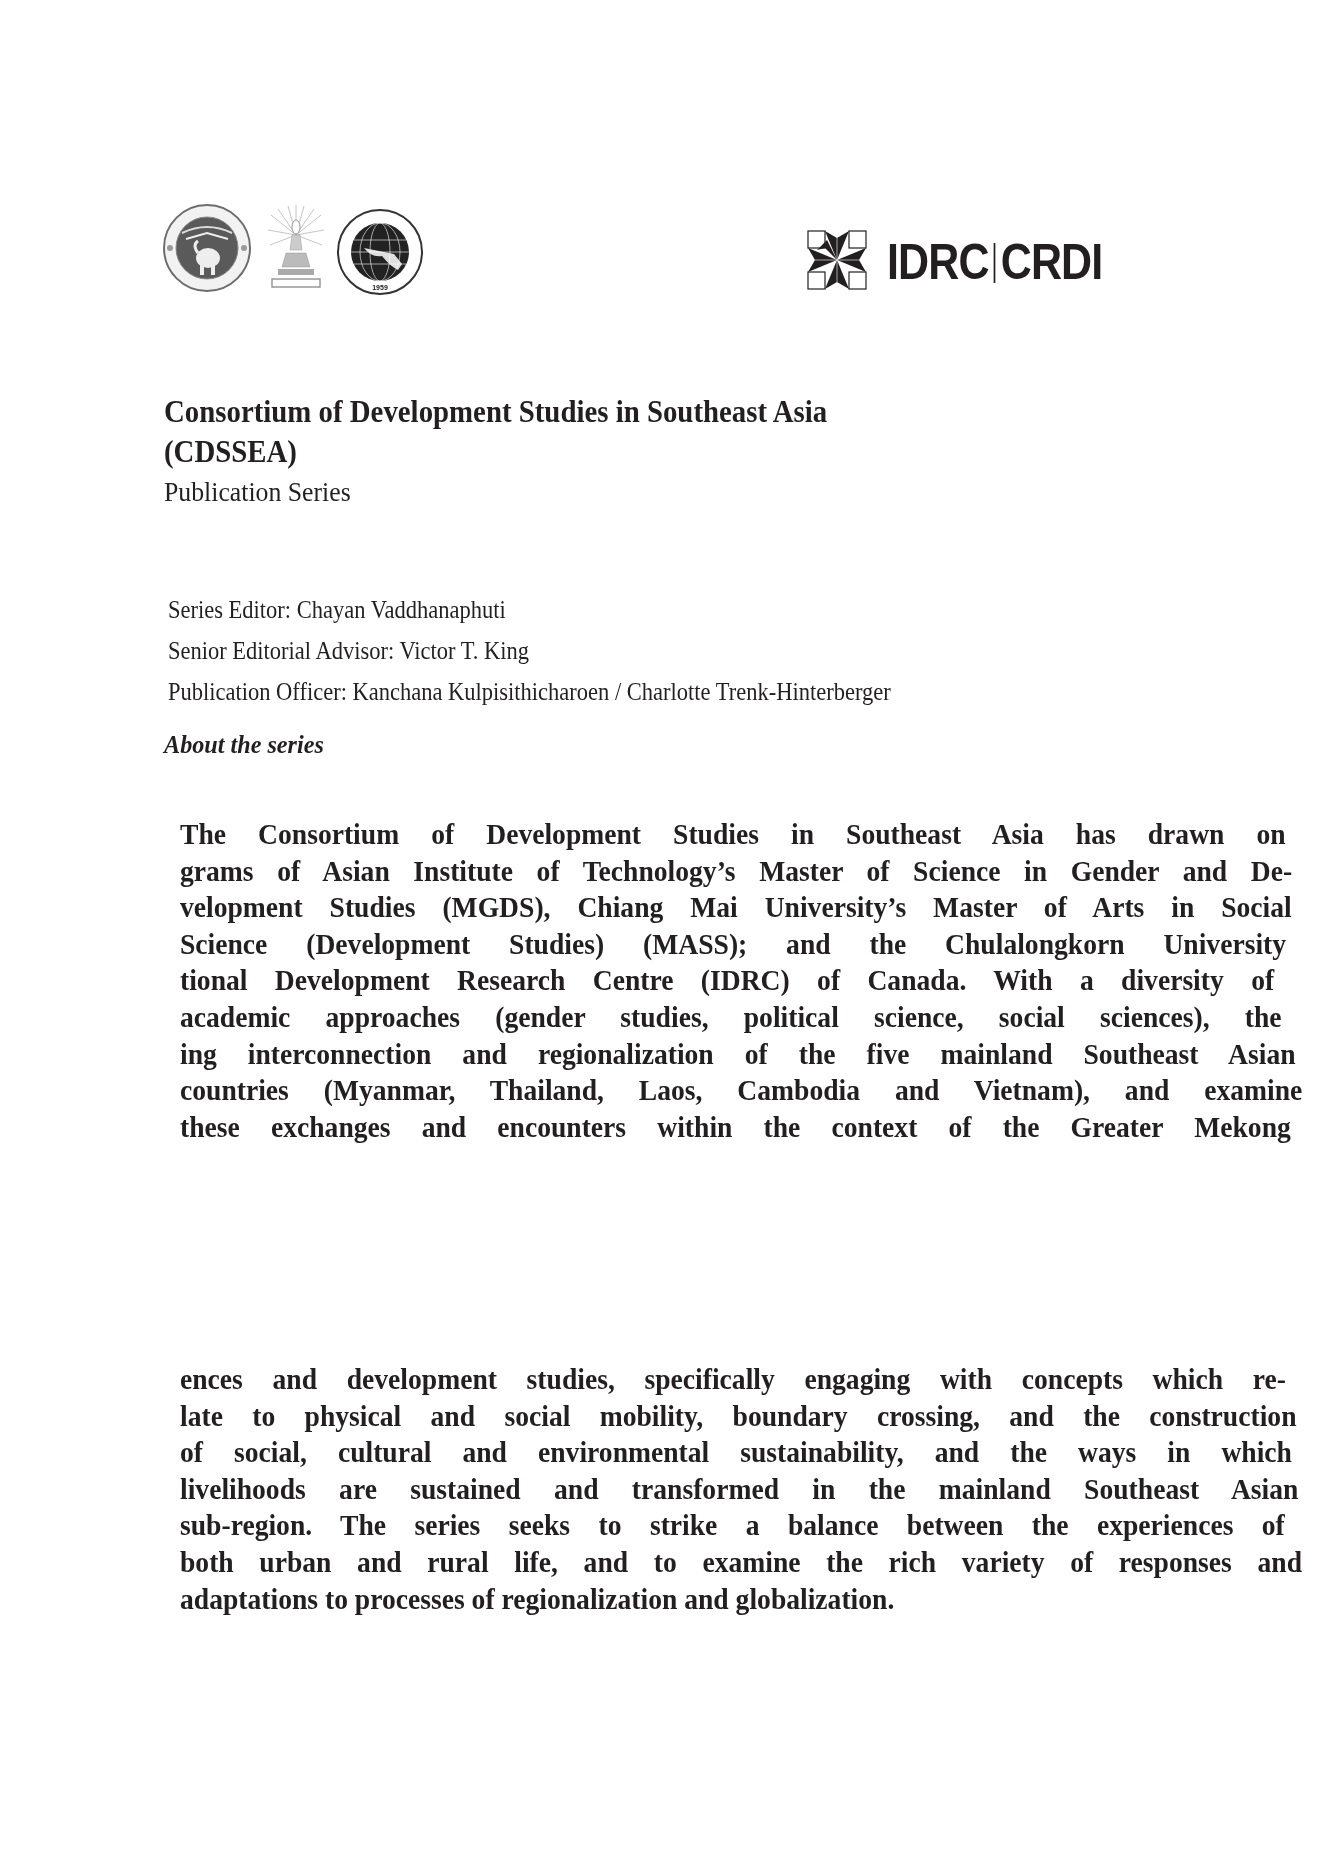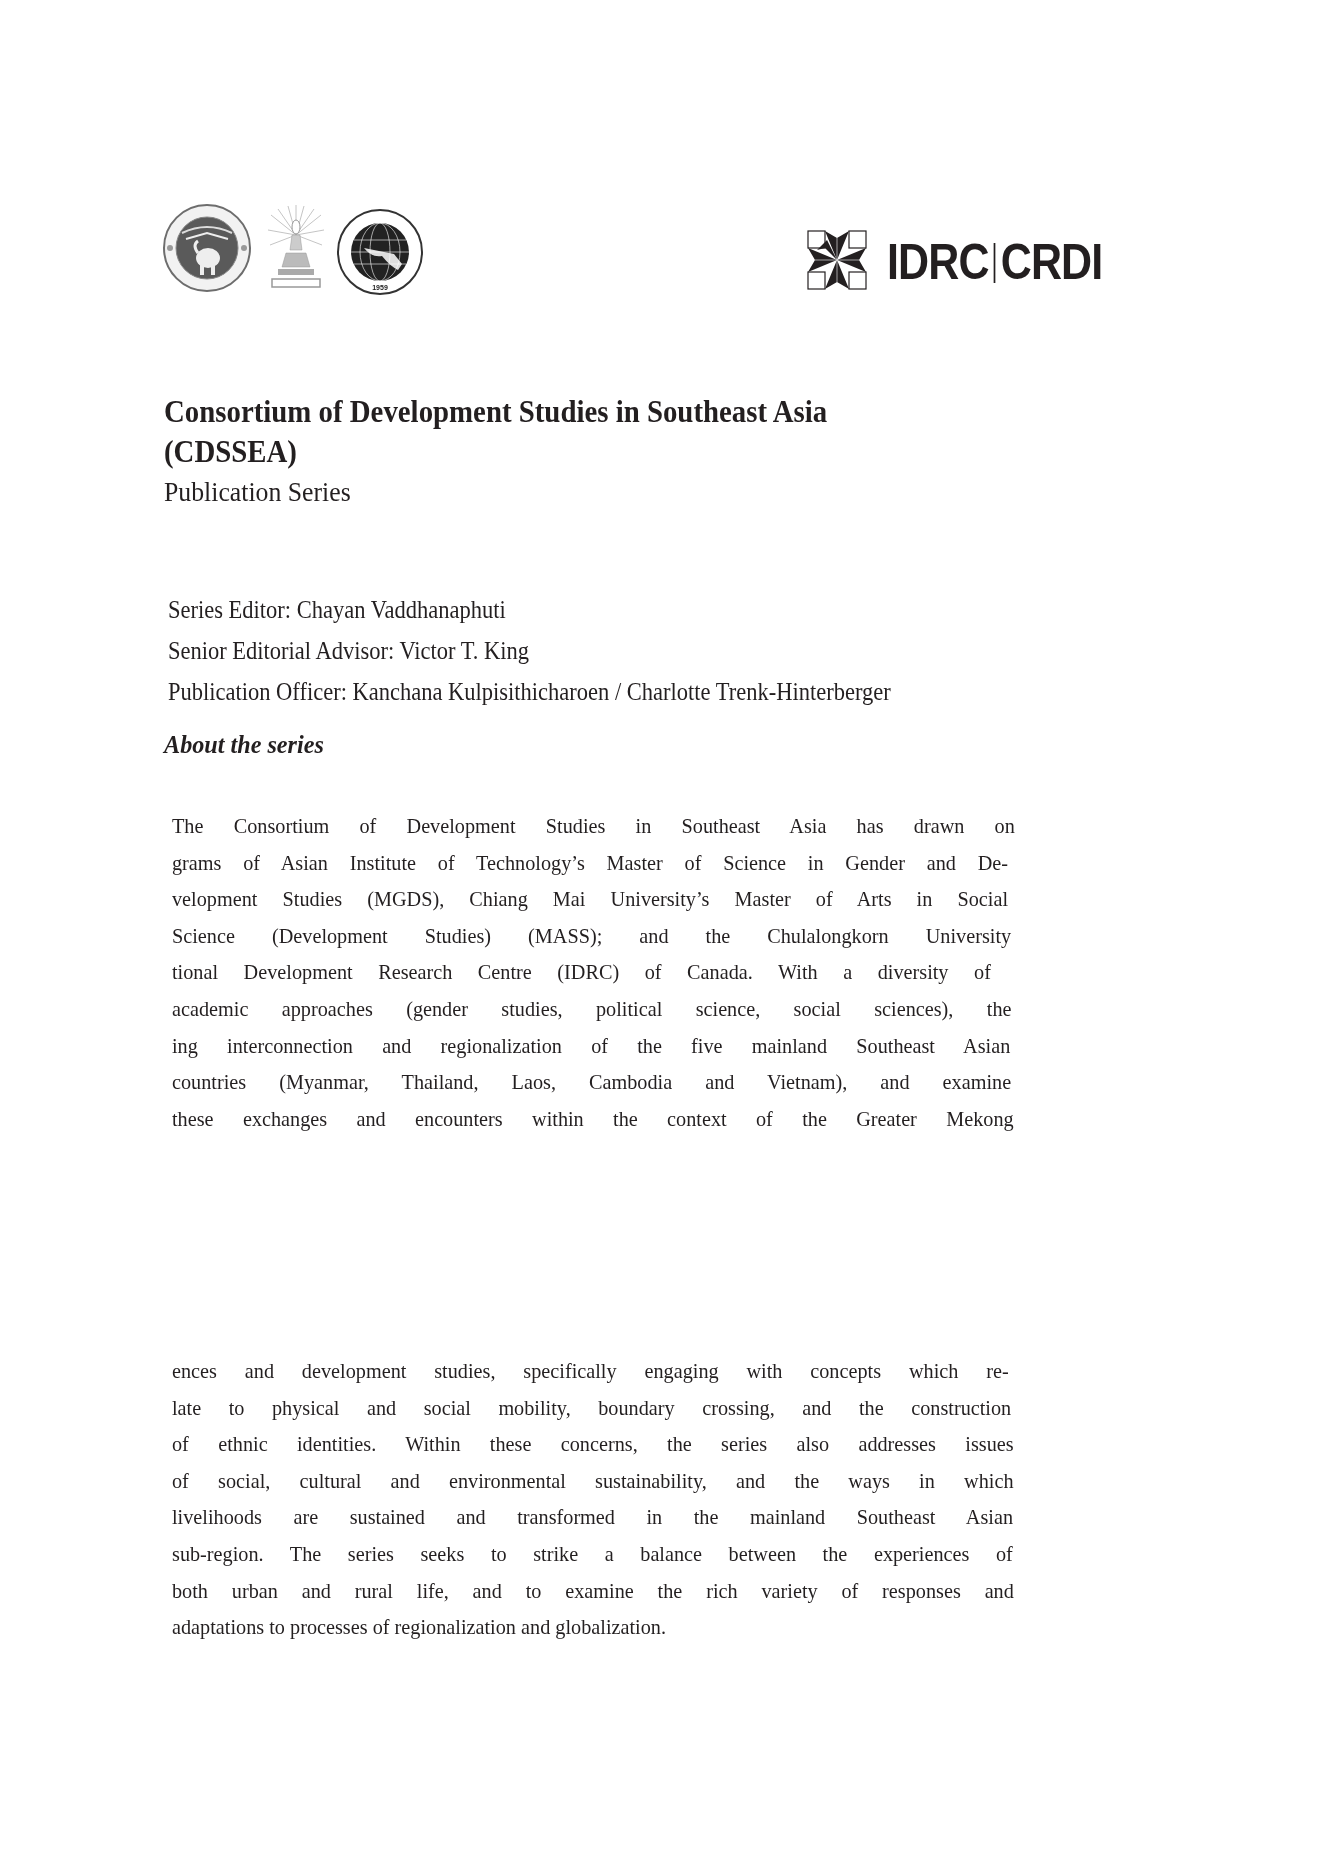--- a/index.html
+++ b/index.html
@@ -44,21 +44,21 @@
     }
 
     #about-heading {
       left: 164px; top: 727px; font-style: italic; font-weight: bold;
       font-size: 26px; line-height: 36px; margin: 0;
       transform: scaleX(0.93); transform-origin: left center;
     }
 
     .para {
       position: absolute; left: 164px; width: 934px;
-      font-size: 22px; line-height: 36.6px; margin: 8px;
+      font-size: 30px; line-height: 36.6px; margin: 16px; font-weight: bold;
     }
     .para .ln {
       display: block; white-space: nowrap; text-align: justify;
       text-align-last: justify; height: 36.6px; overflow: visible;
     }
     .para .ln.last { text-align-last: left; }
     .para .inner { display: block; transform-origin: left center; }
     #para-1 { top: 800px; }
     #para-2 { top: 1345px; }
   </style>
@@ -159,19 +159,18 @@
     <span class="ln"><span class="inner" style="display: inline-block; white-space: nowrap; transform: scaleX(0.92); word-spacing: 34.72px;">Science (Development Studies) (MASS); and the Chulalongkorn University</span></span>
     <span class="ln"><span class="inner" style="display: inline-block; white-space: nowrap; transform: scaleX(0.92); word-spacing: 22.24px;">tional Development Research Centre (IDRC) of Canada.  With a diversity of</span></span>
     <span class="ln"><span class="inner" style="display: inline-block; white-space: nowrap; transform: scaleX(0.92); word-spacing: 30.76px;">academic approaches (gender studies, political science, social sciences), the</span></span>
     <span class="ln"><span class="inner" style="display: inline-block; white-space: nowrap; transform: scaleX(0.92); word-spacing: 26.23px;">ing interconnection and regionalization of the five mainland Southeast Asian</span></span>
     <span class="ln"><span class="inner" style="display: inline-block; white-space: nowrap; transform: scaleX(0.92); word-spacing: 30.39px;">countries (Myanmar, Thailand, Laos, Cambodia and Vietnam), and examine</span></span>
     <span class="ln"><span class="inner" style="display: inline-block; white-space: nowrap; transform: scaleX(0.92); word-spacing: 26.36px;">these exchanges and encounters within the context of the Greater Mekong</span></span>
   </div>
 <div id="para-2" class="para">
     <span class="ln"><span class="inner" style="display: inline-block; white-space: nowrap; transform: scaleX(0.92); word-spacing: 24.75px;">ences and development studies, specifically engaging with concepts which re-</span></span>
     <span class="ln"><span class="inner" style="display: inline-block; white-space: nowrap; transform: scaleX(0.92); word-spacing: 24.4px;">late to physical and social mobility, boundary crossing, and the construction</span></span>
-    <span class="ln"><span class="inner" style="display: inline-block; white-space: nowrap; transform: scaleX(0.92); word-spacing: 26.36px;">of ethnic identities. Within these concerns, the series also addresses issues</span></span>
     <span class="ln"><span class="inner" style="display: inline-block; white-space: nowrap; transform: scaleX(0.92); word-spacing: 26.24px;">of social, cultural and environmental sustainability, and the ways in which</span></span>
     <span class="ln"><span class="inner" style="display: inline-block; white-space: nowrap; transform: scaleX(0.92); word-spacing: 28.73px;">livelihoods are sustained and transformed in the mainland Southeast Asian</span></span>
     <span class="ln"><span class="inner" style="display: inline-block; white-space: nowrap; transform: scaleX(0.92); word-spacing: 23.37px;">sub-region. The series seeks to strike a balance between the experiences of</span></span>
     <span class="ln"><span class="inner" style="display: inline-block; white-space: nowrap; transform: scaleX(0.92); word-spacing: 20.39px;">both urban and rural life, and to examine the rich variety of responses and</span></span>
     <span class="ln last"><span class="inner" style="display: inline-block; white-space: nowrap; transform: scaleX(0.92);">adaptations to processes of regionalization and globalization.</span></span>
   </div>
 
 </body></html>

